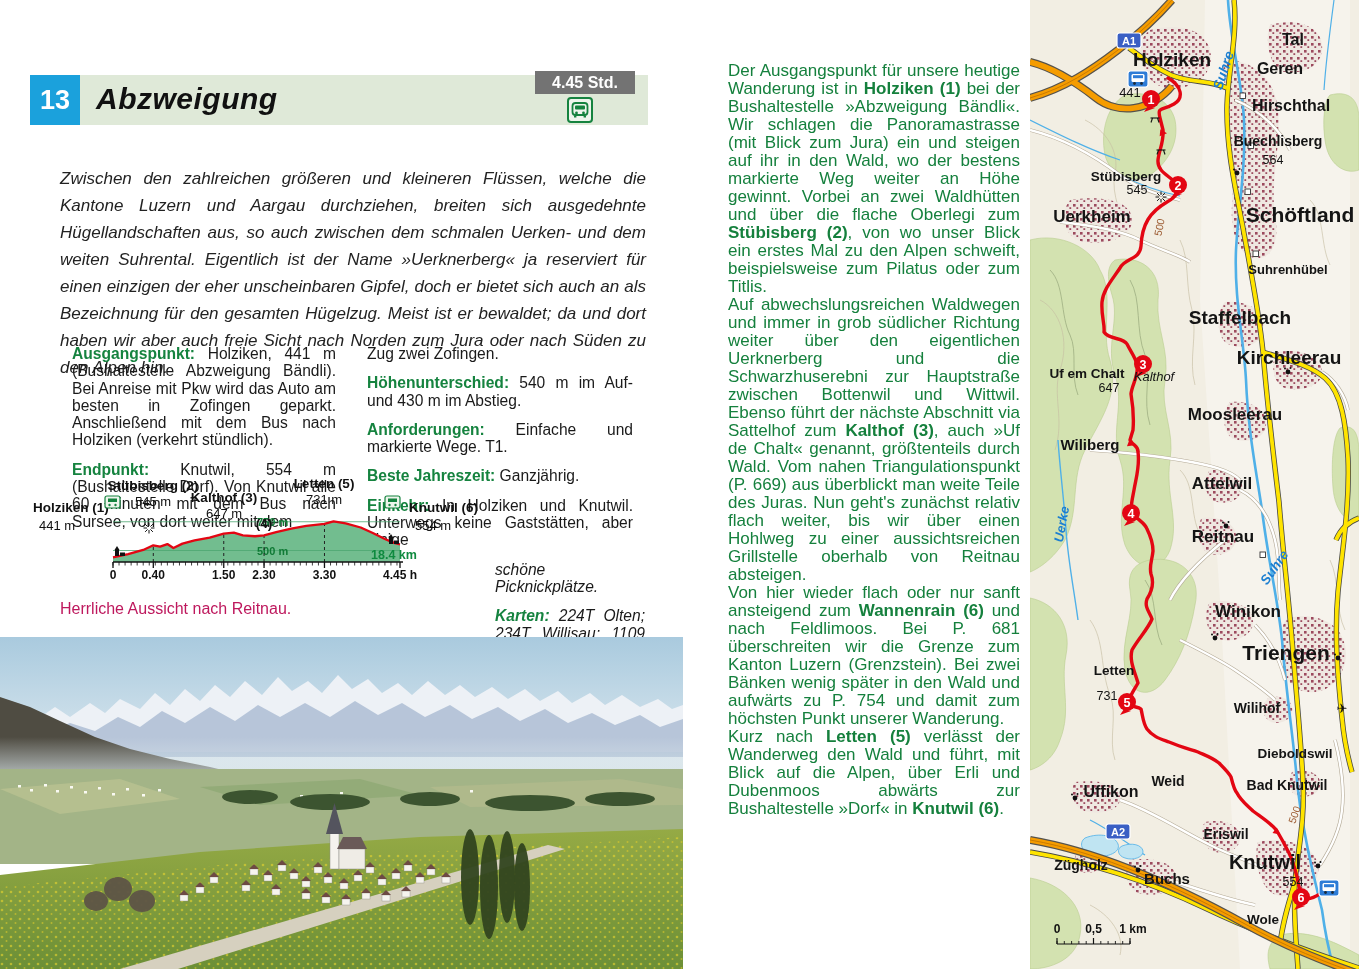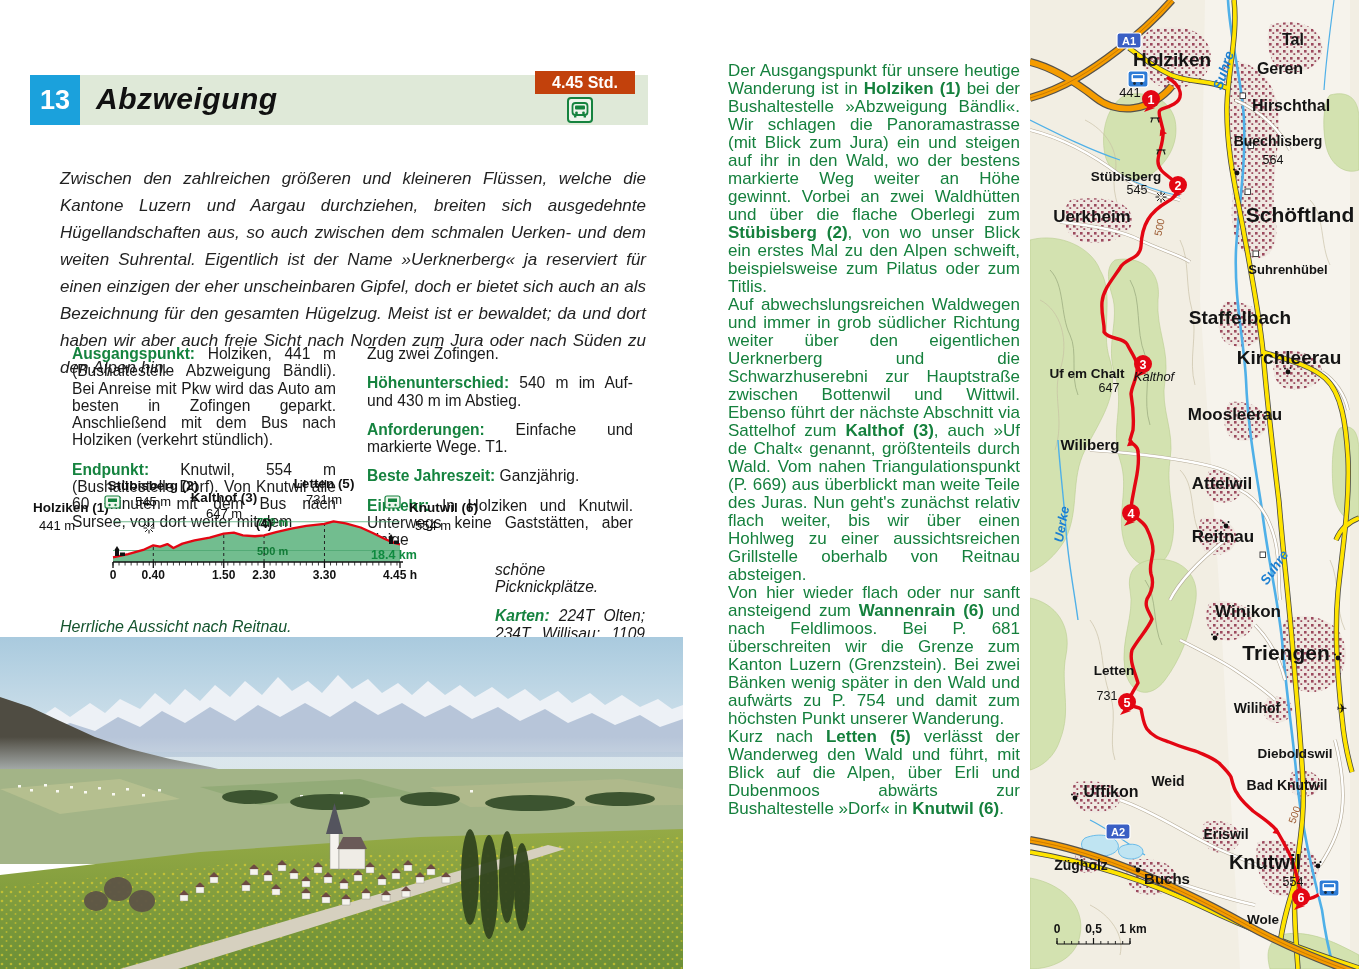--- a/index.html
+++ b/index.html
@@ -4,40 +4,40 @@
 <style>
   html,body{margin:0;padding:0;background:#fff;}
   body{font-family:"Liberation Sans", sans-serif;color:#1a1a1a;}
   #page{position:relative;width:1359px;height:969px;background:#fff;overflow:hidden;}
 
   
   .header-bar{position:absolute;left:30px;top:75px;width:618px;height:50px;background:#dfe9d8;}
   .route-number{position:absolute;left:30px;top:75px;width:50px;height:50px;background:#1ba1dc;color:#fff;
     font-size:27px;font-weight:bold;display:flex;align-items:center;justify-content:center;}
   .route-title{position:absolute;left:96px;top:82px;font-size:30px;font-weight:bold;font-style:italic;color:#111;letter-spacing:.5px;}
-  .duration-badge{position:absolute;left:535px;top:71px;width:100px;height:23px;background:#c2410c;color:#fff;
+  .duration-badge{position:absolute;left:535px;top:71px;width:100px;height:23px;background:#737373;color:#fff;
     font-size:16px;font-weight:bold;display:flex;align-items:center;justify-content:center;}
   .bus-badge{position:absolute;left:567px;top:97px;width:26px;height:26px;}
 
   .subtitle{position:absolute;left:60px;top:136px;width:585px;font-size:17.5px;font-weight:bold;font-style:italic;color:#101010;}
   .intro{position:absolute;left:60px;top:165px;width:586px;font-size:17px;font-style:italic;line-height:27px;
     text-align:justify;color:#222;hyphens:auto;}
 
   
   .info-col{position:absolute;top:333px;font-size:15.6px;line-height:17.3px;text-align:justify;hyphens:auto;}
   #info-left{left:60px;width:288px;}
   #info-right{left:355px;width:290px;}
   .info-entry{margin:12px;}
   .info-label{color:#15833f;font-weight:bold;}
   .info-entry.narrow{margin-left:140px;width:150px;font-style:italic;}
 
   
   #chart{position:absolute;left:25px;top:476px;width:480px;height:116px;}
 
-  .caption{position:absolute;left:60px;top:600px;font-size:16px;font-style:italic;color:#14532d;margin-top:18px;}
+  .caption{position:absolute;left:60px;top:600px;font-size:16px;color:#be185d;}
 
   
   #photo{position:absolute;left:0;top:637px;width:683px;height:332px;}
 
   
   #body-col{position:absolute;left:728px;top:62px;width:292px;font-size:17px;line-height:18px;
     text-align:justify;color:#15803d;hyphens:auto;}
   #body-col p{margin:0;}
   #body-col b{font-weight:bold;}
 

